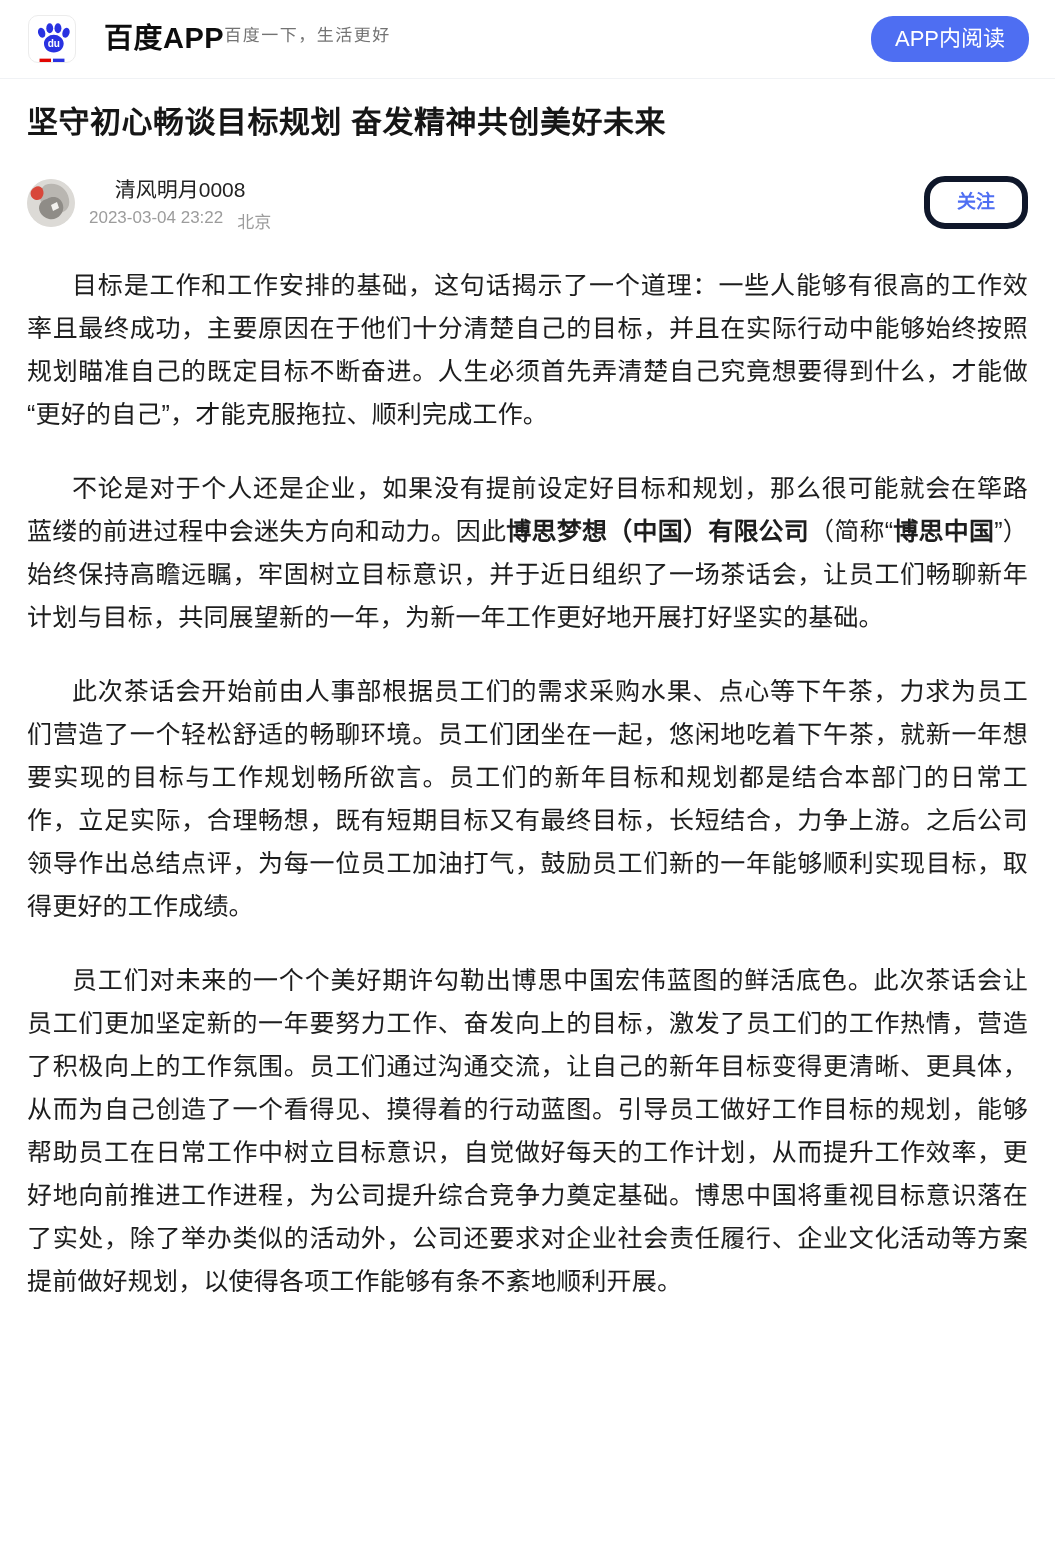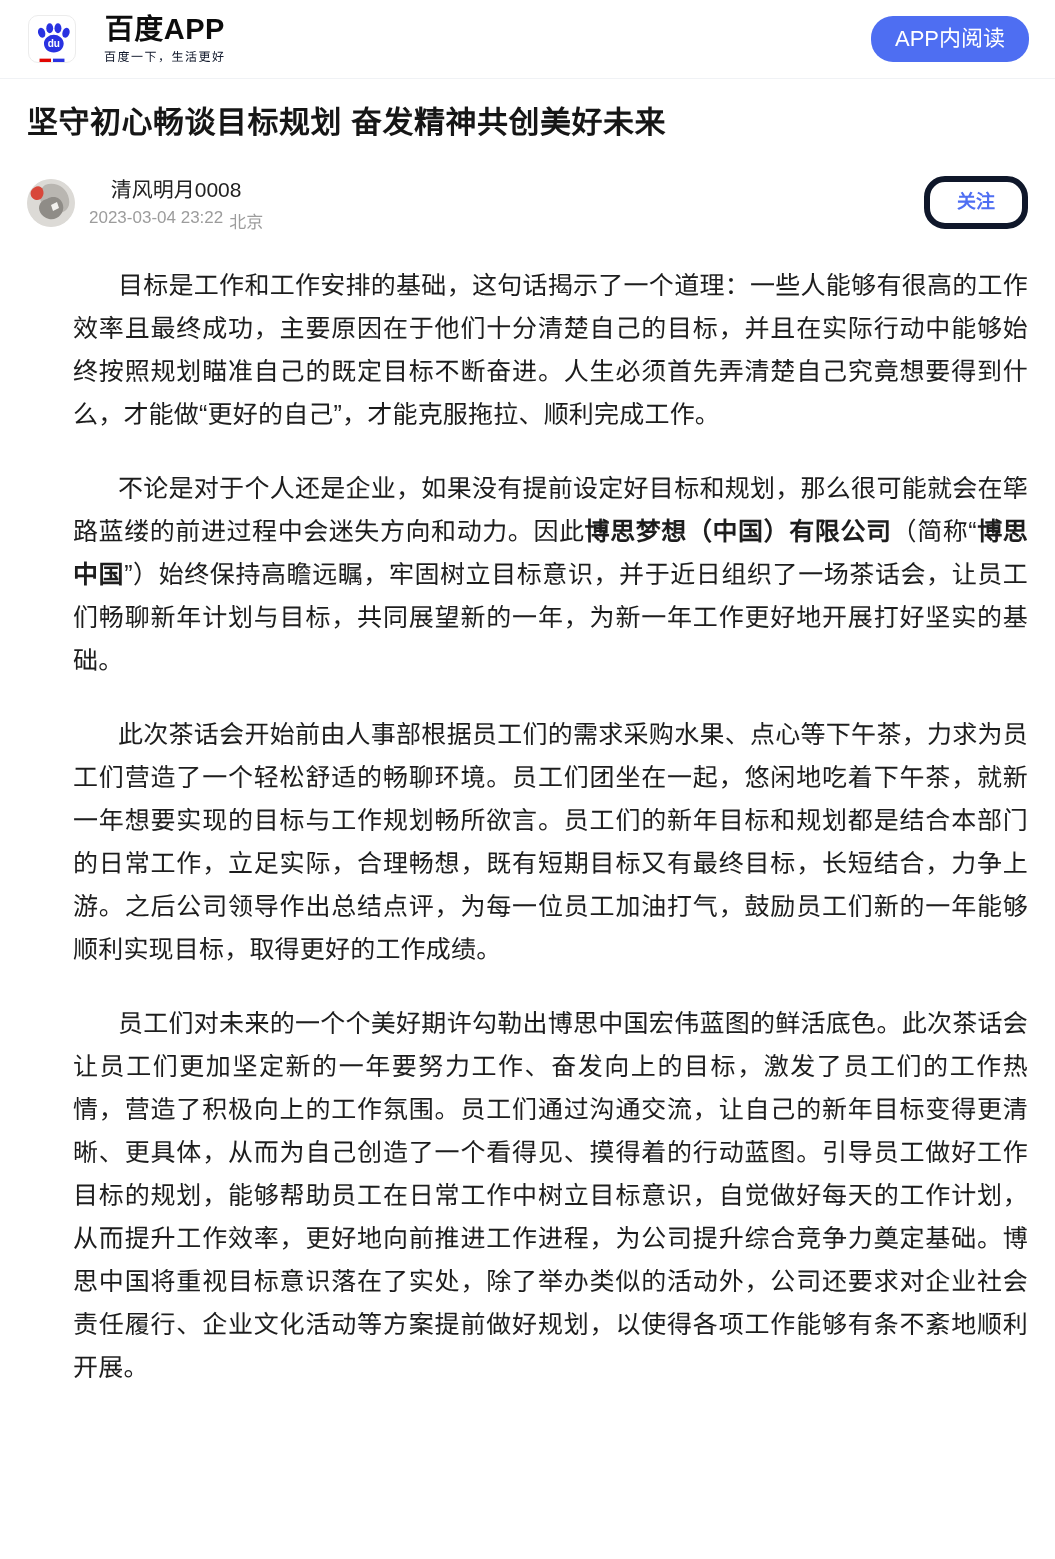--- a/index.html
+++ b/index.html
@@ -23,23 +23,23 @@
   .logo-wrap { display: flex; align-items: center; gap: 28px; }
   .logo-badge {
     width: 48px; height: 48px;
     background: #fff;
     border: 1px solid #ececec;
     border-radius: 10px;
     display: flex; align-items: center; justify-content: center;
     overflow: hidden;
     position: relative;
   }
-  .brand-text { display: flex; flex-direction: column; line-height: 1.15; text-align: center; }
+  .brand-text { display: flex; flex-direction: row; line-height: 1.15; text-align: center; }
   .brand-title { font-size: 29px; font-weight: bold; color: #0d0d0d; letter-spacing: 0.5px; }
-  .brand-slogan { font-size: 12px; color: #0f172a; letter-spacing: 1.5px; margin-top: 4px; }
+  .brand-slogan { font-size: 17px; color: #737373; letter-spacing: 1.5px; margin-top: 4px; }
   .spacer { flex: 1; }
   .read-in-app {
     background: #4e6ef2;
     color: #fff;
     border: none;
     border-radius: 22px;
     font-size: 22px;
     padding: 10px 24px;
     font-family: inherit;
     cursor: pointer;
@@ -64,36 +64,36 @@
   }
   .avatar {
     width: 48px; height: 48px;
     border-radius: 50%;
     overflow: hidden;
     flex: 0 0 48px;
     background: #e7e5e2;
   }
   .author-info { margin-left: 14px; display: flex; flex-direction: column; gap: 5px; align-items: center; }
   .author-name { font-size: 21px; color: #222; }
-  .author-meta { font-size: 17px; color: #9c9c9c; display: flex; gap: 6px; }
+  .author-meta { font-size: 17px; color: #9c9c9c; display: flex; gap: 14px; }
   .follow-btn {
     margin-left: auto;
     background: #fff;
     border: 6px solid #0f172a;
     color: #4e6ef2;
     font-weight: bold;
     font-size: 19px;
     border-radius: 21px;
     padding: 9px 27px;
     font-family: inherit;
     cursor: pointer;
     line-height: 1.2;
   }
 
-  .article-body { margin-top: 14px; padding-bottom: 30px; margin-left: 46px; }
+  .article-body { margin-top: 14px; padding-bottom: 30px; }
   .para {
     font-size: 25px;
     line-height: 43px;
     color: #1d1d1d;
     text-align: justify;
     text-indent: 1.8em;
     margin: 31px 0;
     letter-spacing: 0.2px;
   }
   .para b { font-weight: bold; }

